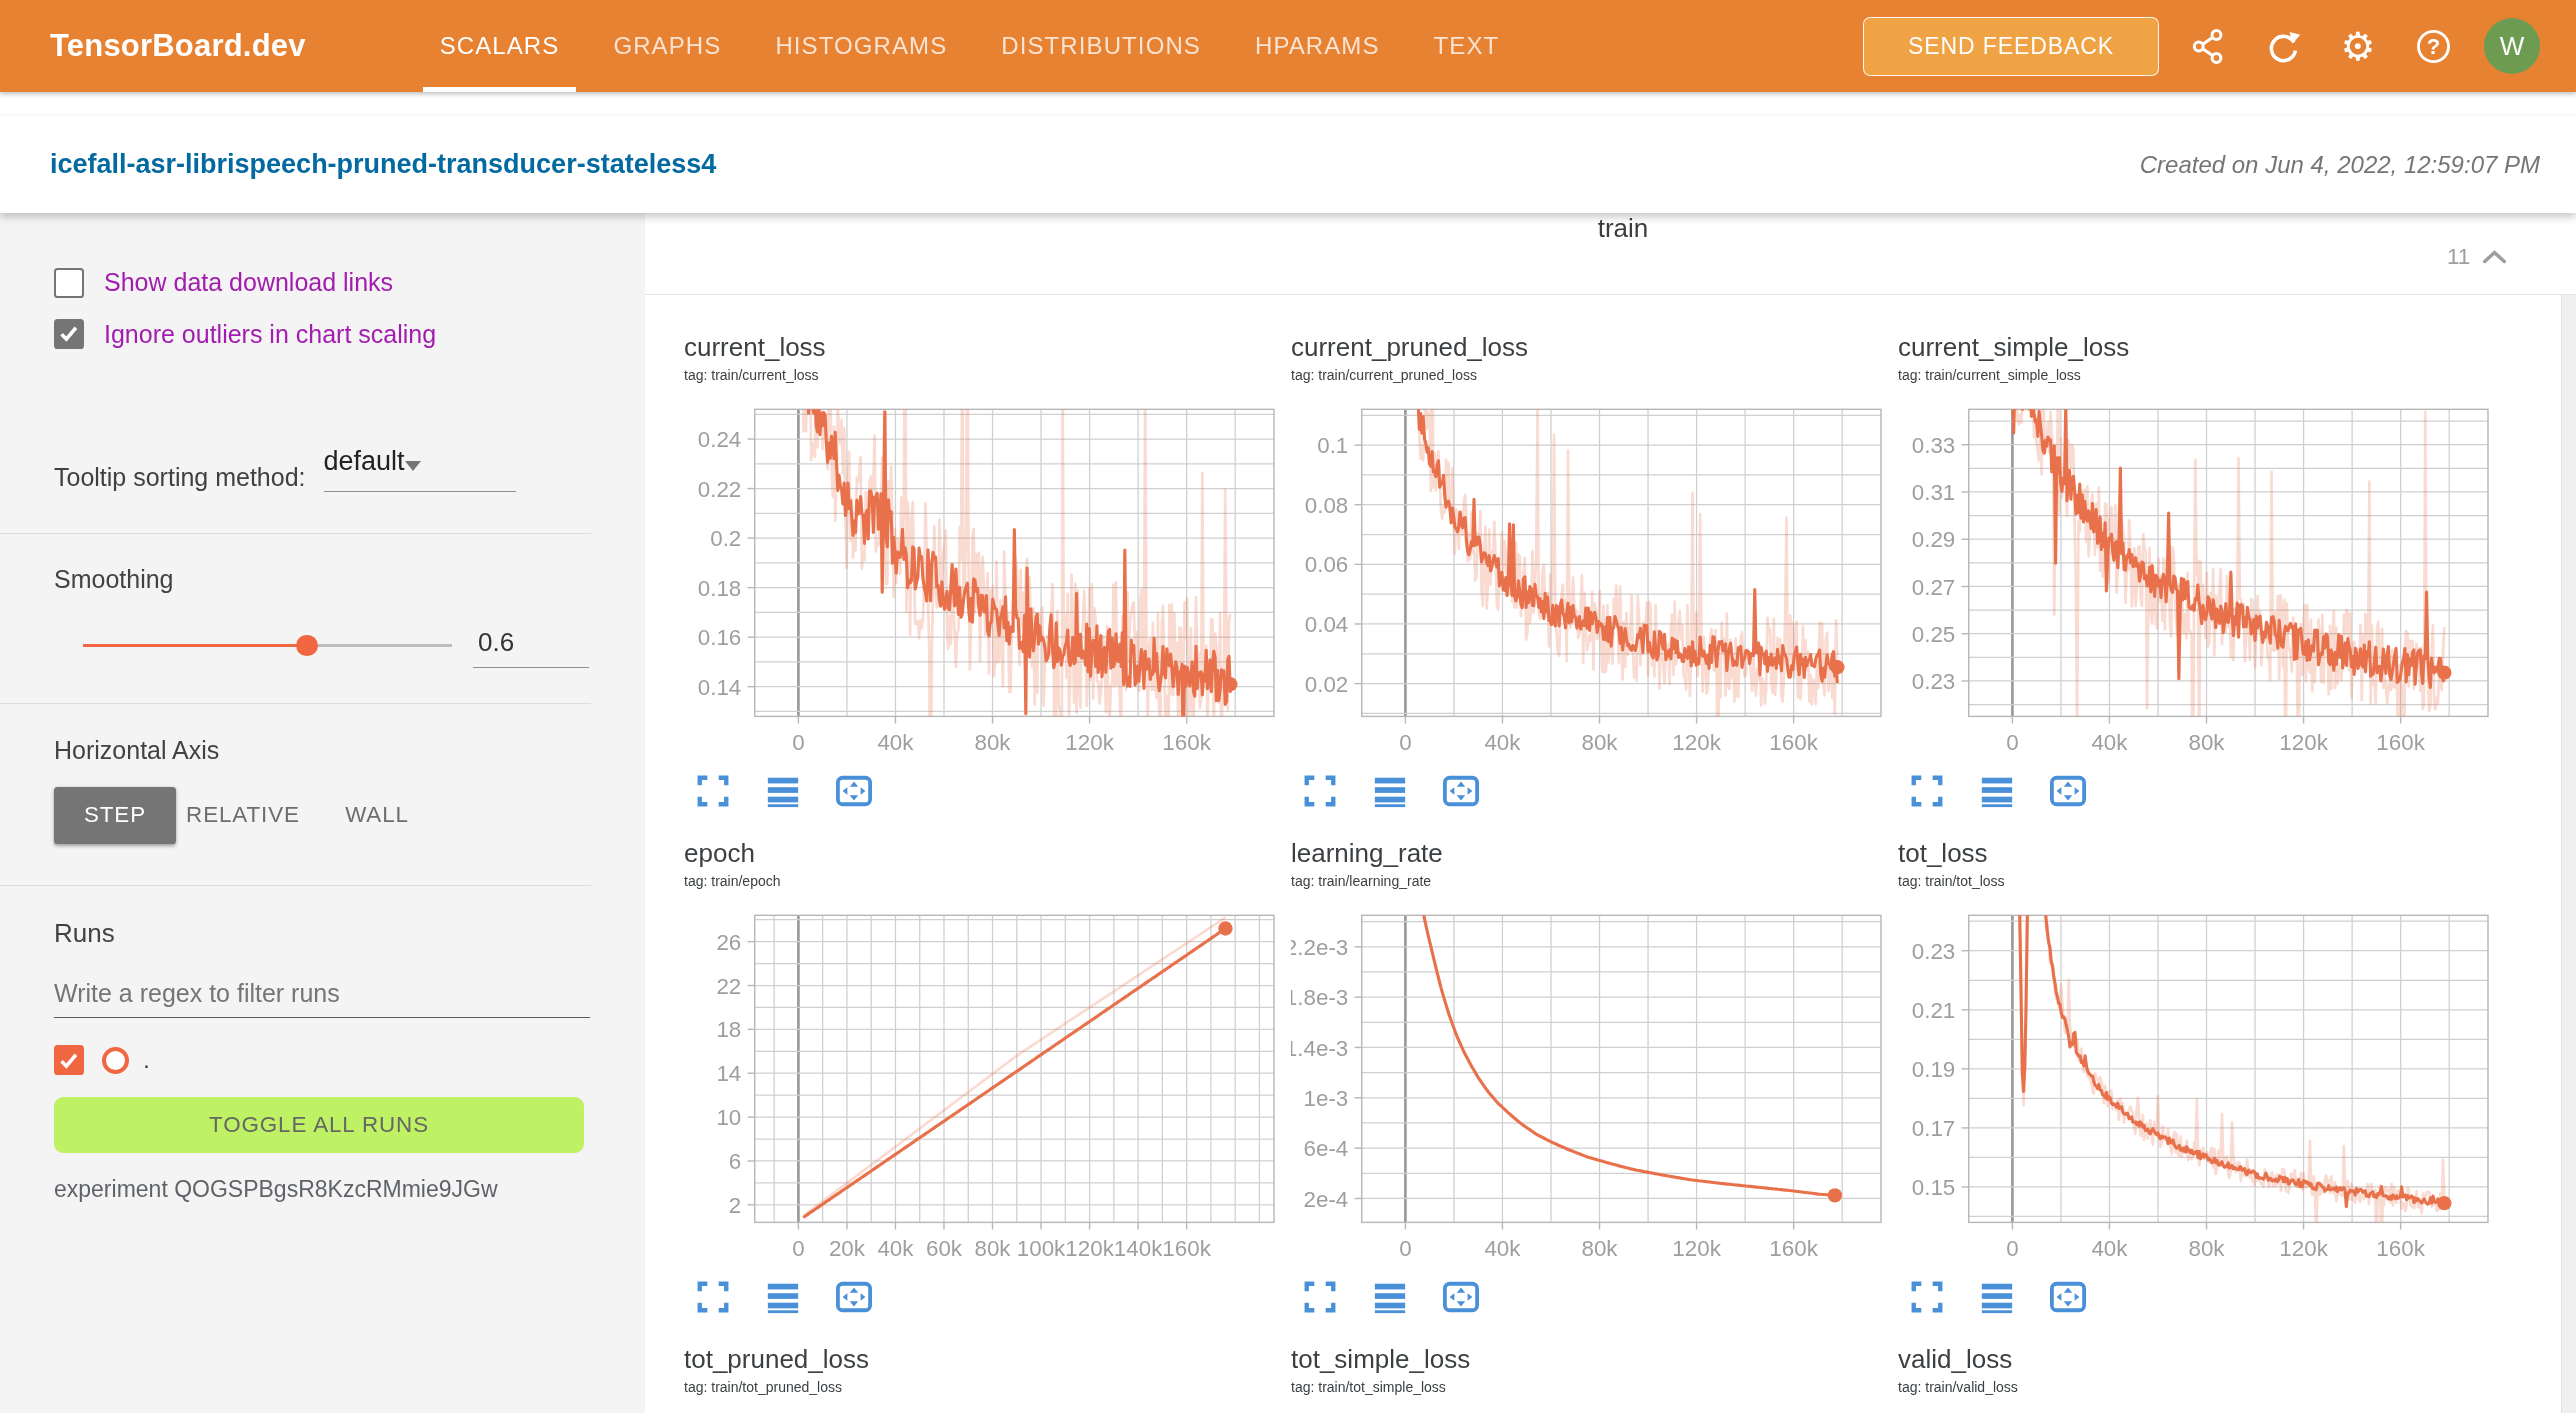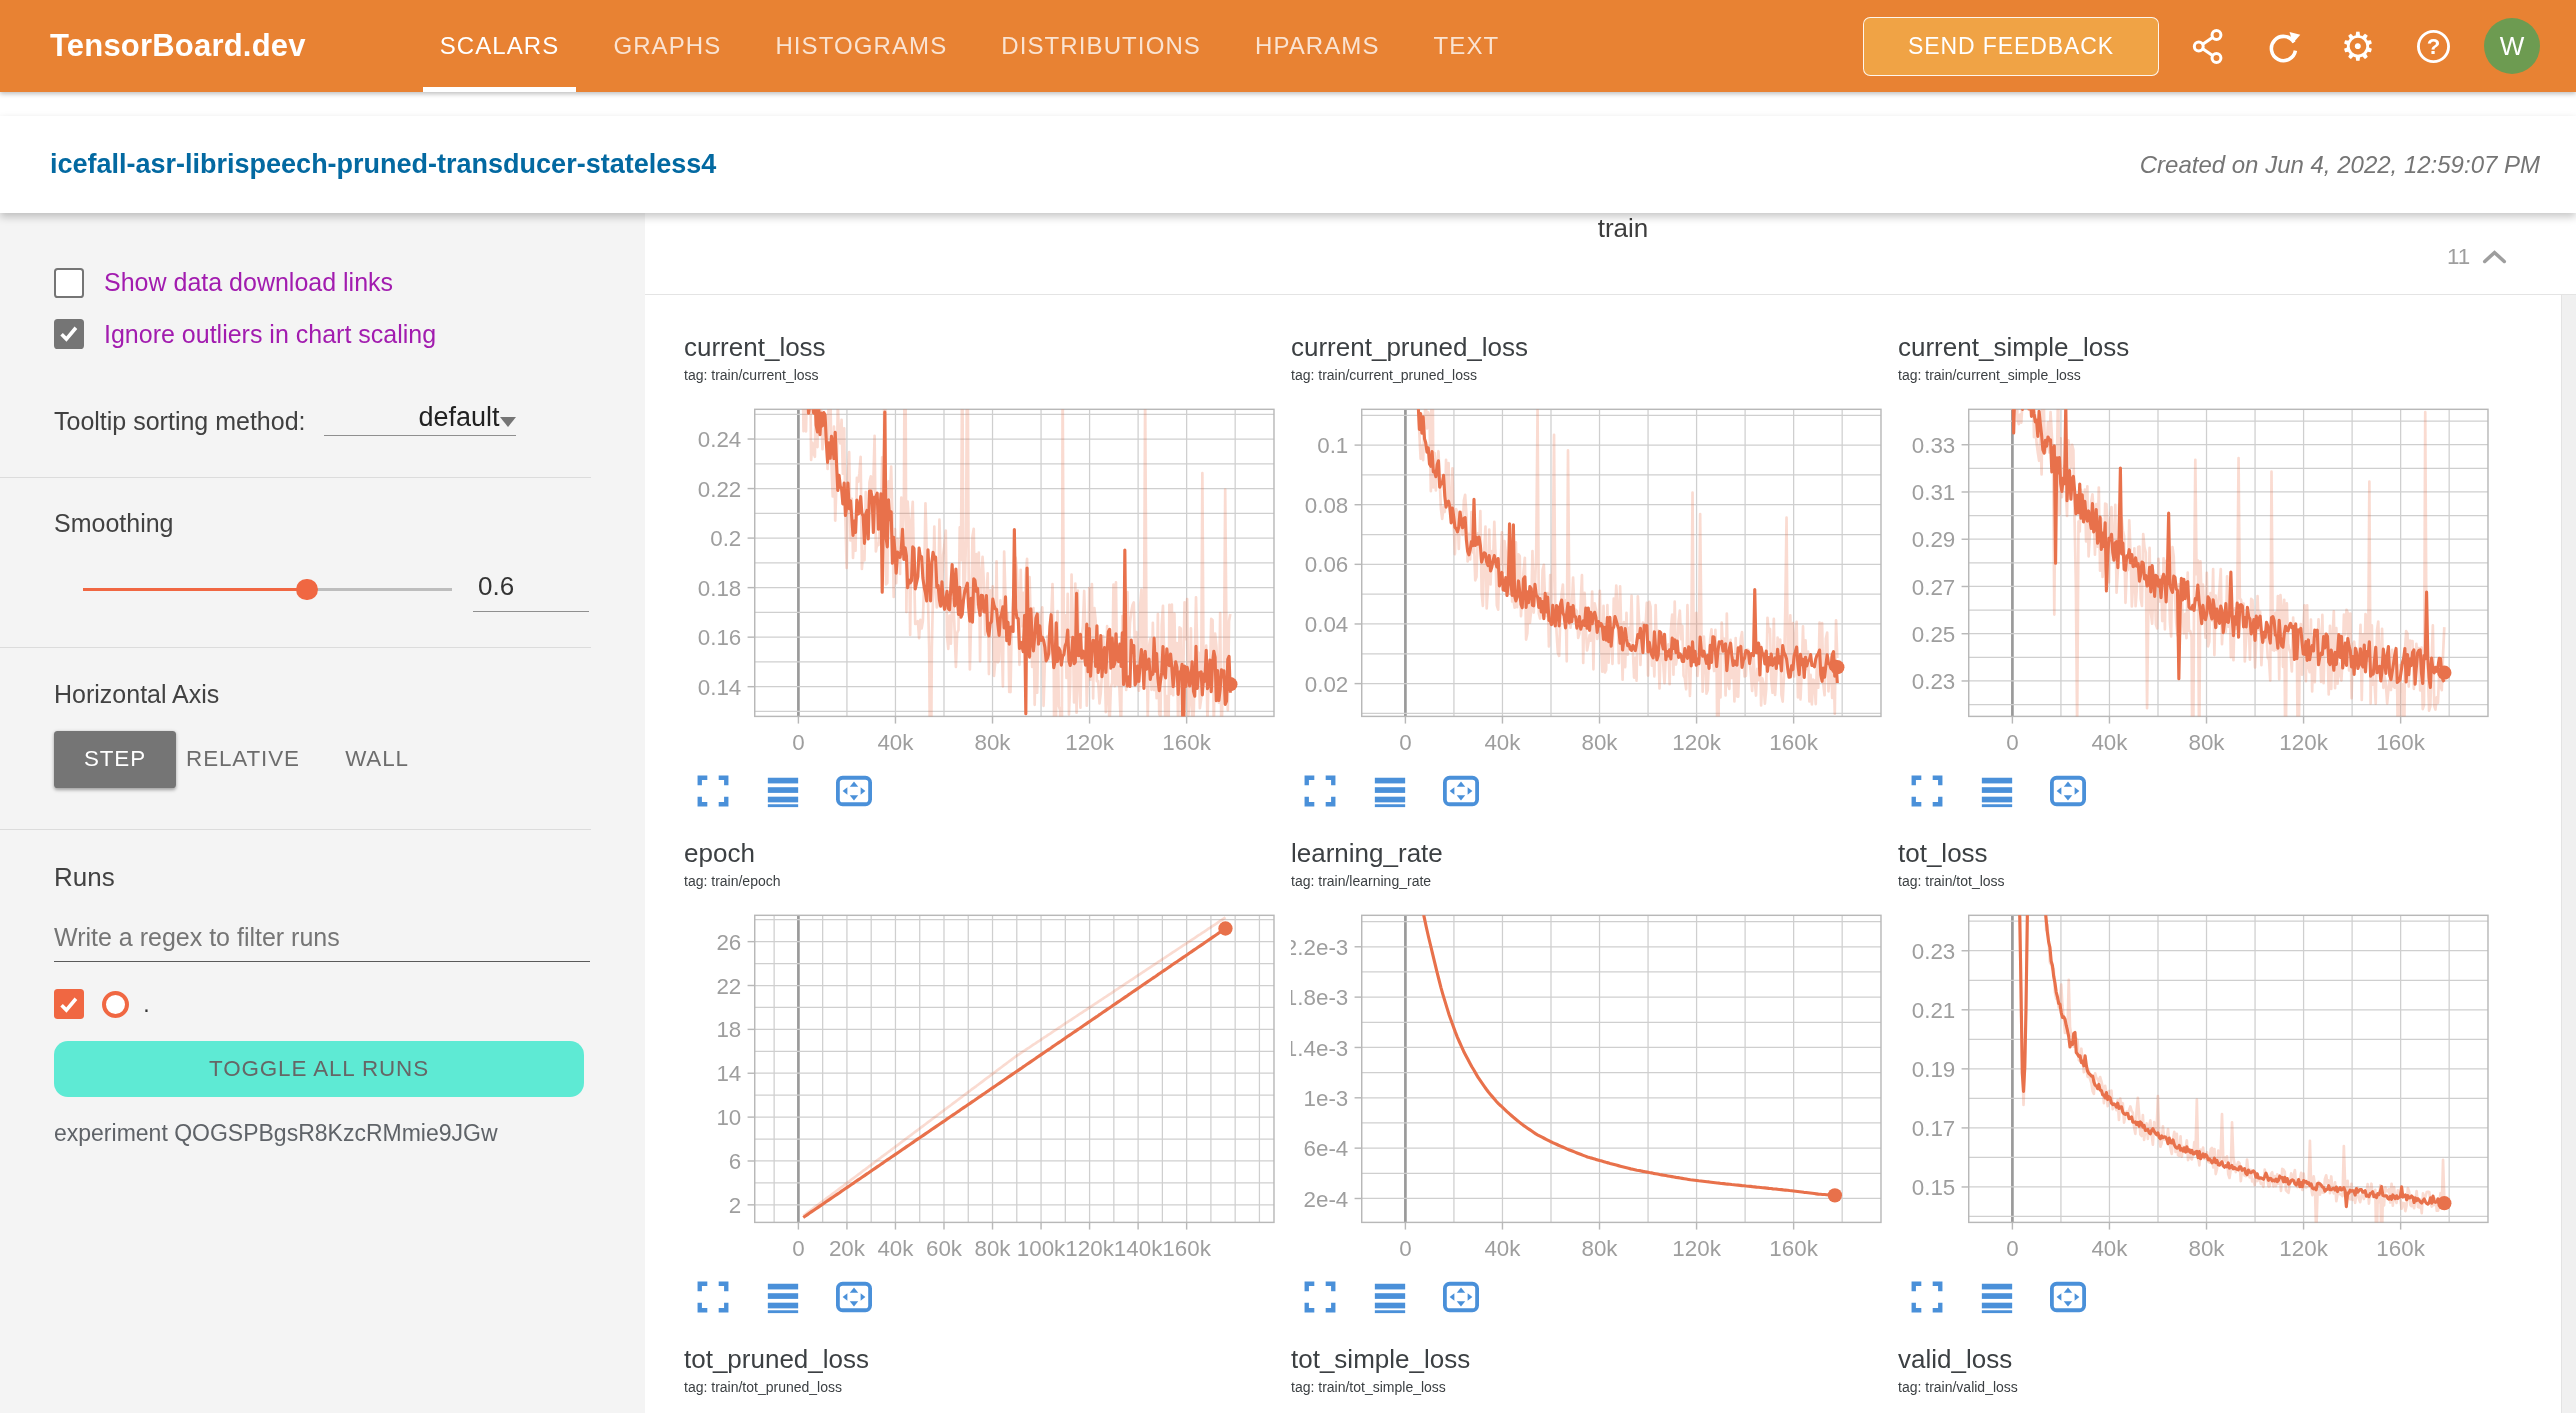--- a/index.html
+++ b/index.html
@@ -29,41 +29,41 @@
   .main{position:absolute;left:645px;top:0;width:1931px;height:100%;background:#fff;}
 
   
   .cb-row{display:flex;align-items:center;height:39px;margin-bottom:12.5px;}
   .cb{width:30px;height:30px;border:2.7px solid #757575;border-radius:3.6px;box-sizing:border-box;background:#fff;display:flex;align-items:center;justify-content:center;cursor:pointer;flex:none;}
   .cb.checked{background:#757575;}
   .cb.orange{background:#f06742;border-color:#f06742;}
   .cb-label{margin-left:20px;font-size:25px;color:#a21caf;}
   .tooltip-row{display:flex;align-items:flex-end;margin-top:48px;}
   .tooltip-label{font-size:25px;color:#404040;}
-  .dd{margin-left:18px;width:192px;border-bottom:1.8px solid #8f8f8f;display:flex;align-items:flex-end;justify-content:flex-end;padding-bottom:2px;cursor:pointer;}
+  .dd{margin-left:18px;width:192px;border-bottom:1.8px solid #8f8f8f;display:flex;align-items:flex-end;justify-content:flex-start;padding-bottom:14px;cursor:pointer;margin-top:44px;}
   .dd-value{font-size:27px;color:#212121;}
   .caret{width:0;height:0;border-left:8px solid transparent;border-right:8px solid transparent;border-top:10px solid #757575;margin-bottom:5.4px;}
   .divider{width:591px;height:0.9px;background:#dcdcdc;margin-left:-54px;padding:0;}
   .d1{margin-top:41px;} .d2{margin-top:43px;} .d3{margin-top:41px;}
   .side-h{font-size:25px;color:#424242;margin-top:32px;}
   .slider-row{display:flex;align-items:center;margin-top:36px;position:relative;height:30px;}
   .slider{position:relative;width:369px;height:3.6px;background:#bdbdbd;margin-left:29px;cursor:pointer;}
   .slider-fill{position:absolute;left:0;top:0;height:3.6px;width:222px;background:#f06742;}
   .knob{position:absolute;left:213px;top:-9px;width:21.5px;height:21.5px;border-radius:50%;background:#f06742;cursor:pointer;}
   .sval{position:absolute;right:56px;top:-5.4px;width:111px;border-bottom:1.8px solid #8f8f8f;font-size:26px;color:#333;padding:1.8px 0 9px 5.4px;cursor:text;}
   .axis-btns{display:flex;align-items:center;margin-top:21.5px;}
   .abtn{height:57px;display:flex;align-items:center;justify-content:center;font-size:22.4px;letter-spacing:0.9px;color:#6d6d6d;cursor:pointer;border-radius:3.6px;}
   .abtn.sel{background:#757575;color:#fff;width:122px;box-shadow:0 1.8px 3.6px rgba(0,0,0,.35);}
   .abtn.plain{width:134px;}
   .regex{margin-top:27px;width:536px;border:none;outline:none;background:transparent;border-bottom:1.8px solid #5a5a5a;font-size:25px;font-family:inherit;color:#333;padding:3.6px 0 9px 0;border-radius:0;}
   .regex::placeholder{color:#757575;opacity:1;}
   .run-row{display:flex;align-items:center;margin-top:27px;}
   .run-circle{width:27px;height:27px;border:4.5px solid #f06742;border-radius:50%;box-sizing:border-box;margin-left:18px;background:#fff;}
   .run-name{font-size:23px;color:#333;margin-left:14.3px;}
-  .toggle-btn{margin-top:21.5px;width:530px;height:56px;background:#5eead4;border:none;border-radius:14px;color:#666;font-size:22.4px;letter-spacing:0.9px;font-family:inherit;cursor:pointer;}
+  .toggle-btn{margin-top:21.5px;width:530px;height:56px;background:#bef264;border:none;border-radius:9px;color:#666;font-size:22.4px;letter-spacing:0.9px;font-family:inherit;cursor:pointer;}
   .exp-line{margin-top:23px;font-size:23px;color:#5f6368;}
 
   
   .sec-head{position:absolute;left:0;top:0;width:100%;height:82px;border-bottom:0.9px solid #e4e4e4;display:flex;align-items:center;box-sizing:border-box;cursor:pointer;flex-direction:column;}
   .sec-name{margin-left:25px;font-size:26px;color:#3d3d3d;}
   .sec-right{margin-left:auto;margin-right:68px;display:flex;align-items:center;gap:10.7px;}
   .sec-count{font-size:22.4px;color:#9e9e9e;}
   .charts-wrap{position:absolute;left:0;top:82px;right:14.3px;bottom:0;overflow:hidden;padding:36px 0 0 39px;}
   .charts-grid{display:grid;grid-template-columns:repeat(3,607px);grid-auto-rows:506px;}
   .ct{font-size:26px;color:#3c4043;line-height:32px;}

